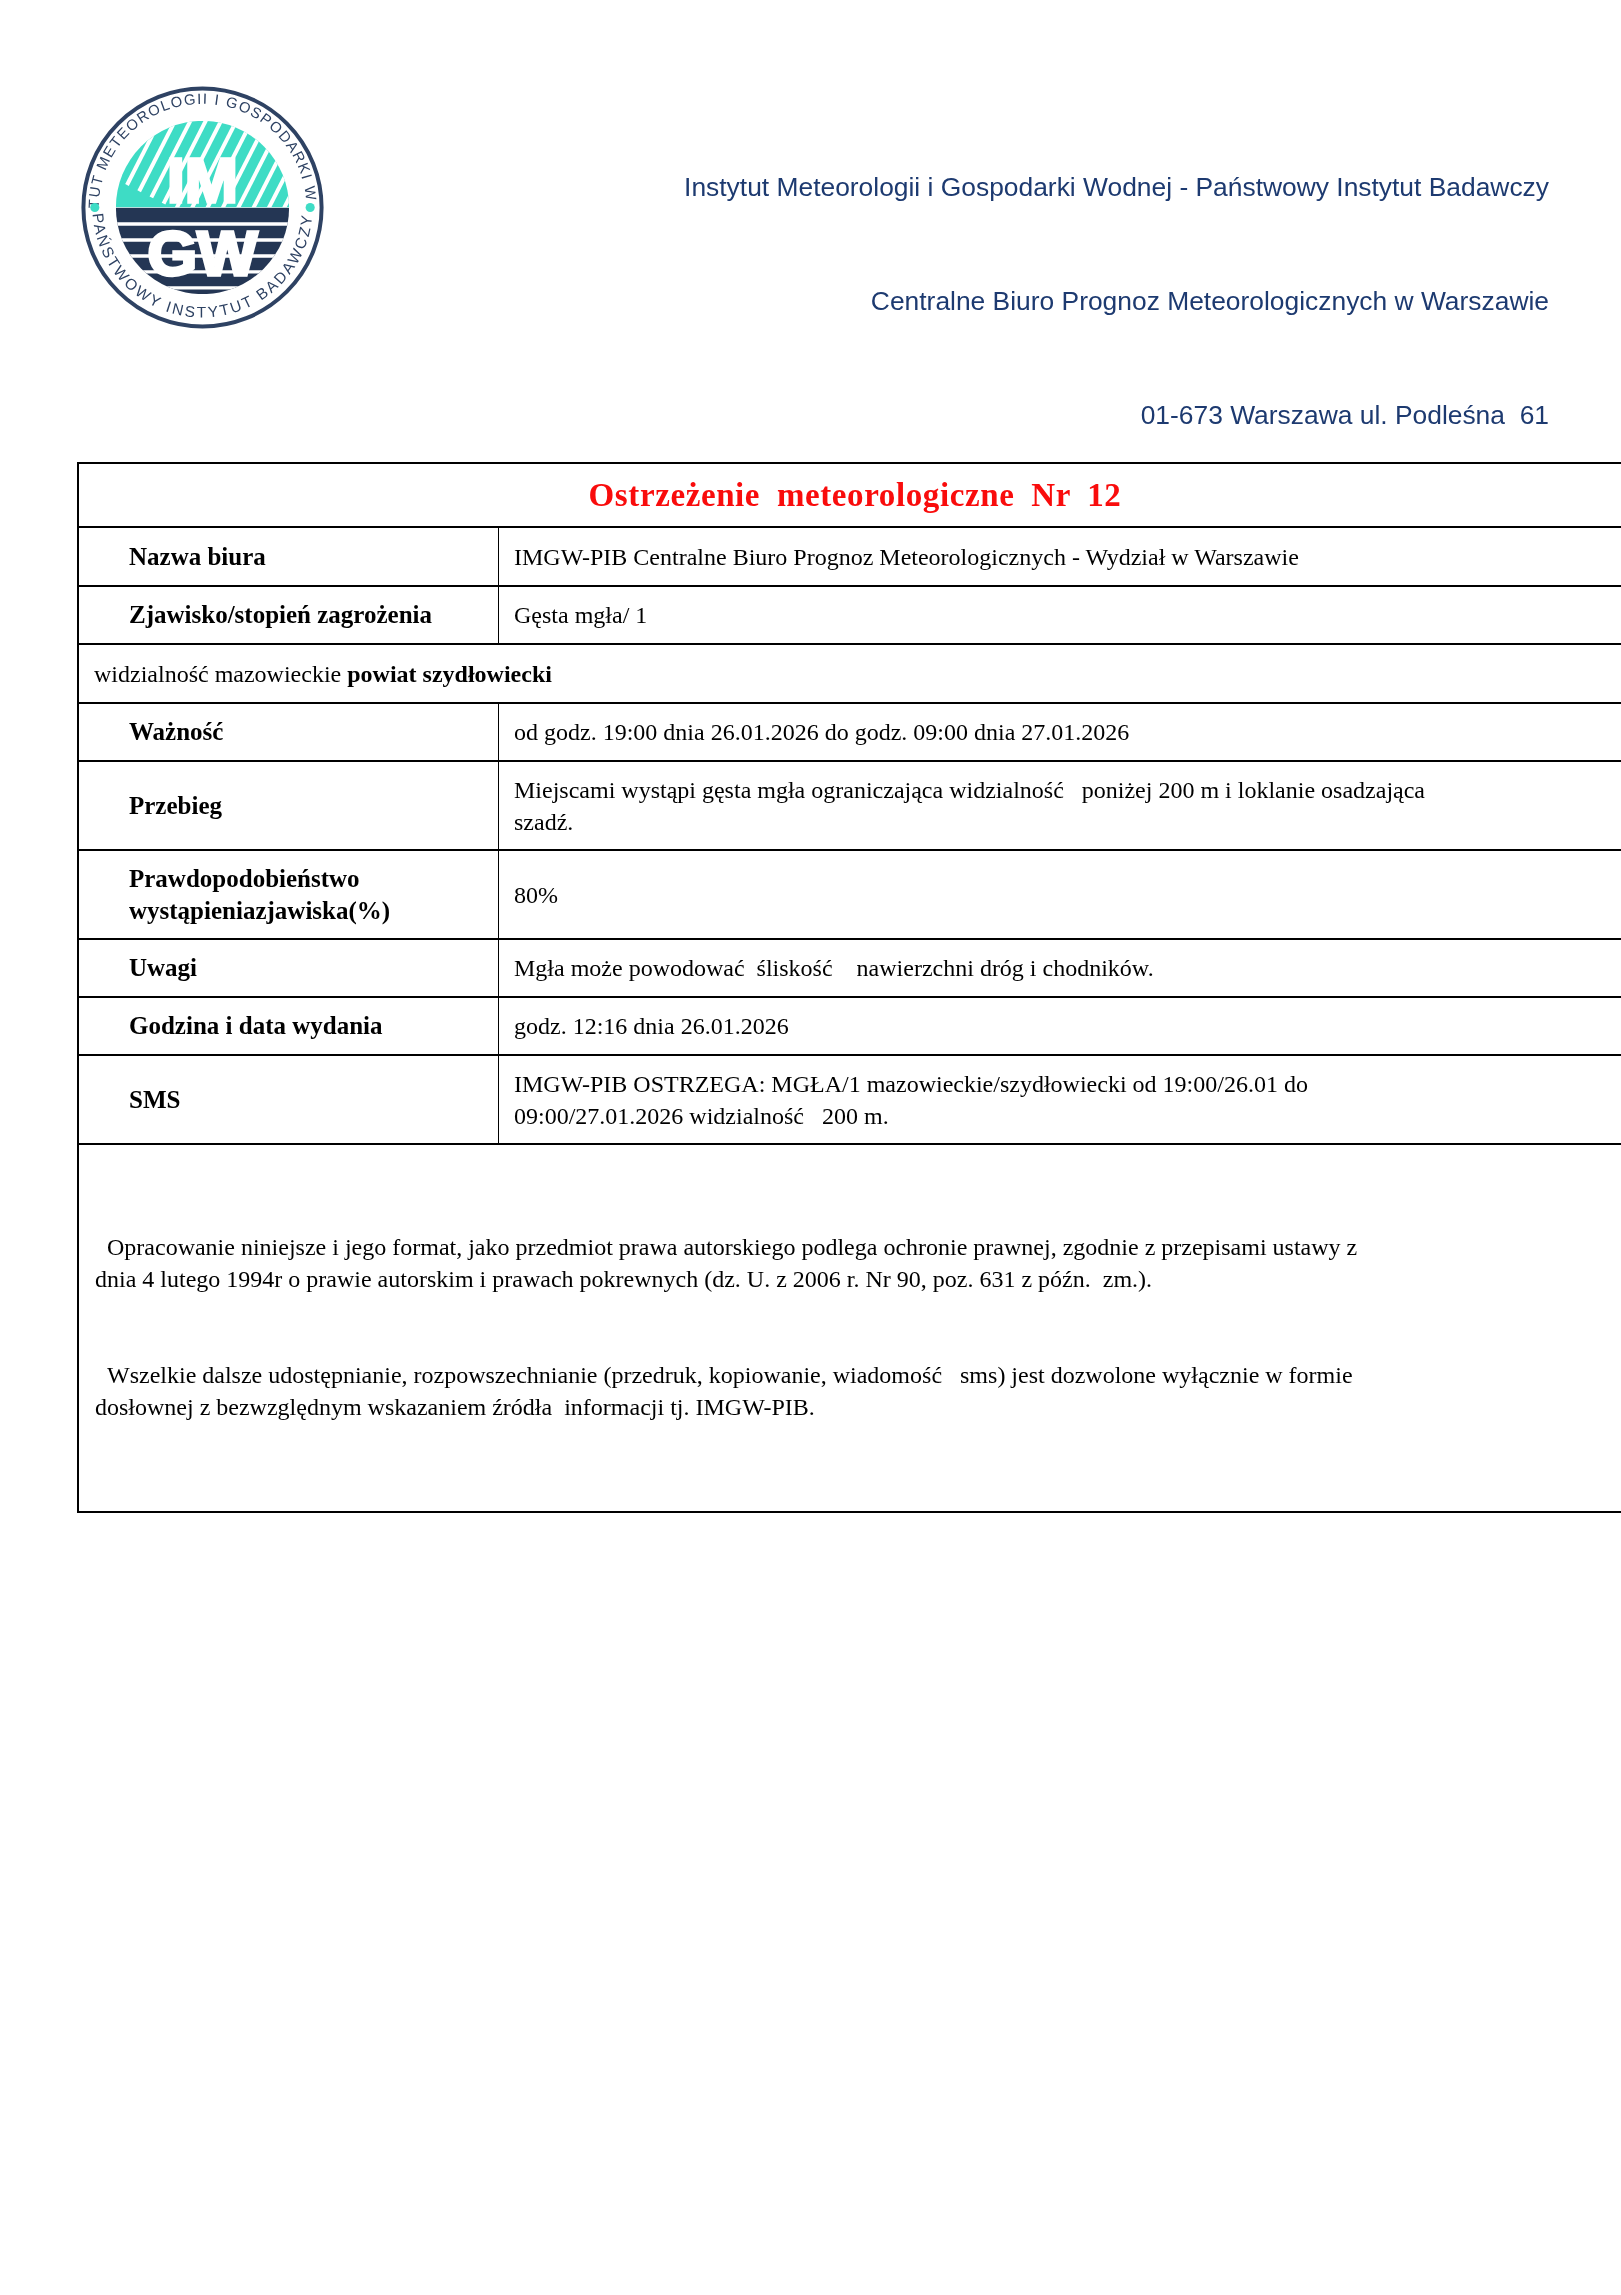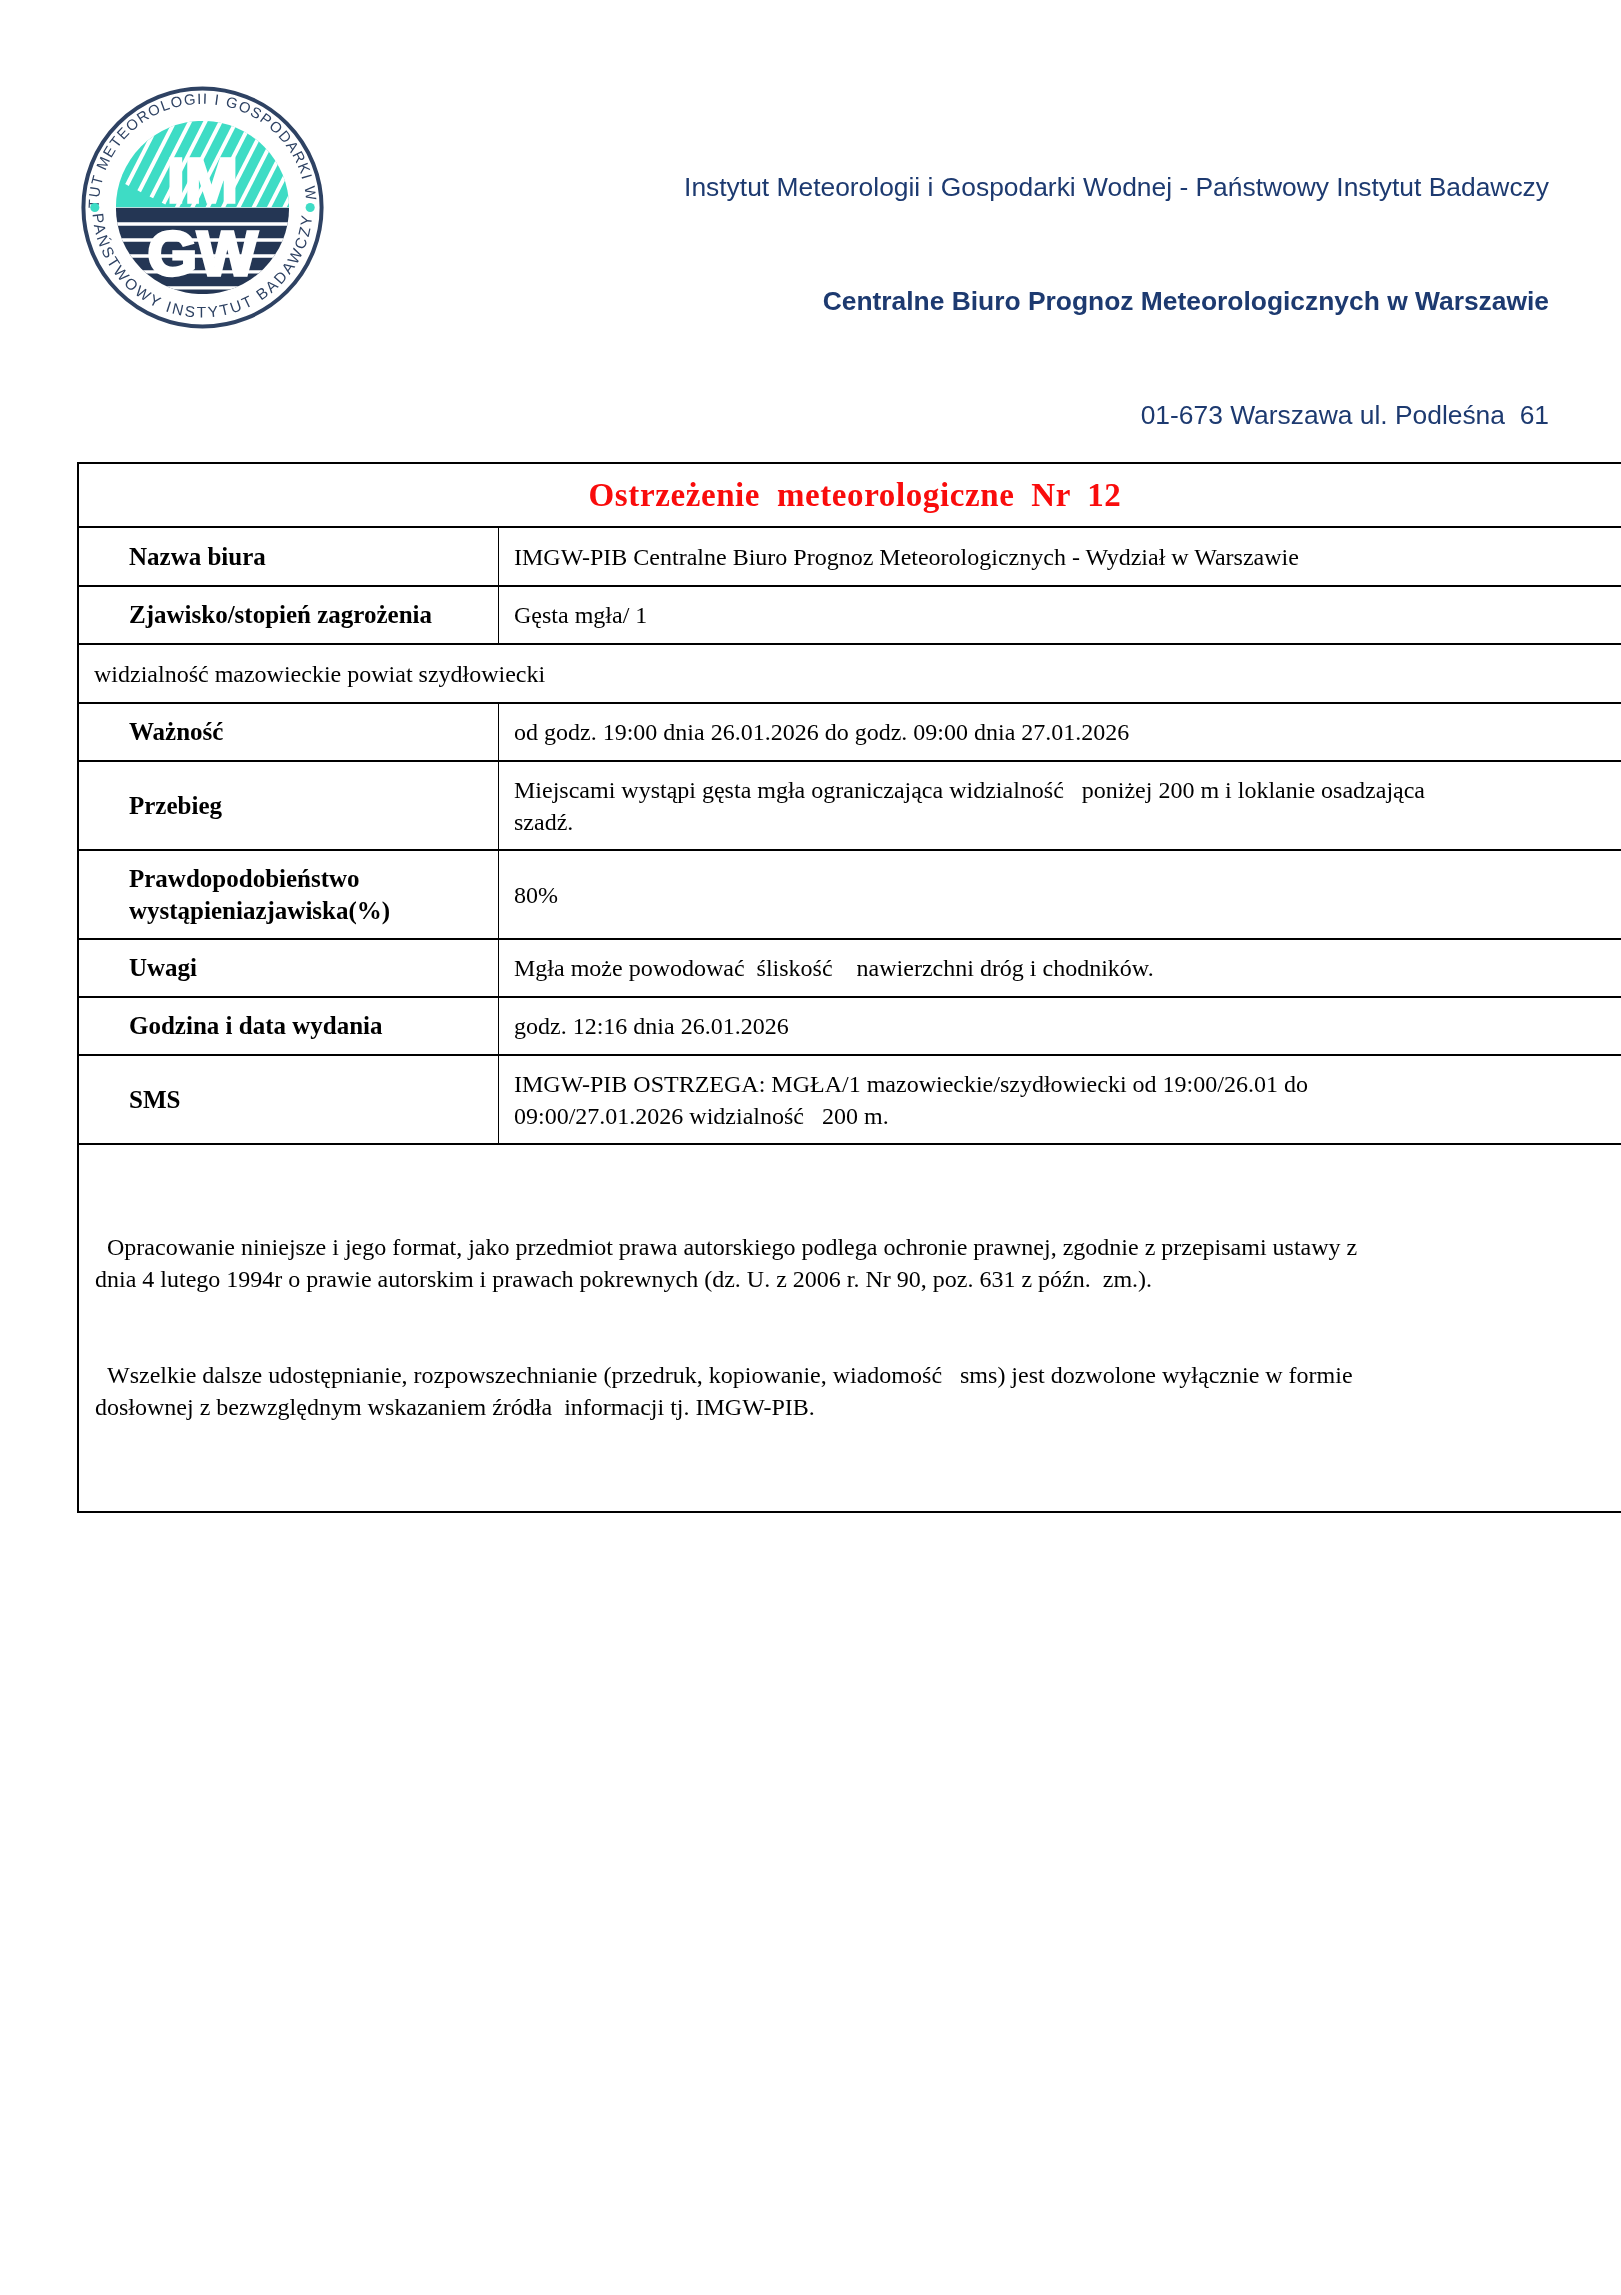--- a/index.html
+++ b/index.html
@@ -17,21 +17,21 @@
   }
   .logo-box{width:245px;height:245px;flex:0 0 245px;}
   .org-block{
     text-align:right;
     font-family:"Liberation Sans","DejaVu Sans",sans-serif;
     font-size:26.4px;line-height:38px;
     margin-top:6.9px;
     white-space:pre-wrap;
   }
   .org-line{white-space:pre-wrap;}
-  .org-line.bold{font-weight:bold;}
+  .org-line.bold{font-weight:normal;}
 
   
   .warn-table{
     position:absolute;left:77px;top:462px;width:1556px;
     border:2.9px solid #000;box-sizing:border-box;
     background:#fff;
   }
   .title-row{
     min-height:62px;display:flex;align-items:center;justify-content:center;
     font-size:33px;font-weight:bold;word-spacing:8px;letter-spacing:0.6px;
@@ -53,21 +53,21 @@
   .h-single{min-height:56px;}
   .h-single2{min-height:57px;}
   .h-double{min-height:87px;}
   .footer-row{
     border-top:2.9px solid #000;
     padding:22px 16px 24px 16px;
     font-size:24px;line-height:32px;
     white-space:pre-wrap;
   }
   .footer-par{white-space:pre-wrap;}
-  b{font-weight:normal;}
+  b{font-weight:bold;}
 </style>
 </head>
 <body>
 
 <div class="page-header">
 
   <div class="logo-box">
     <svg viewBox="0 0 430 430" width="245" height="245">
       <defs>
         <clipPath id="clipTopHalf">

